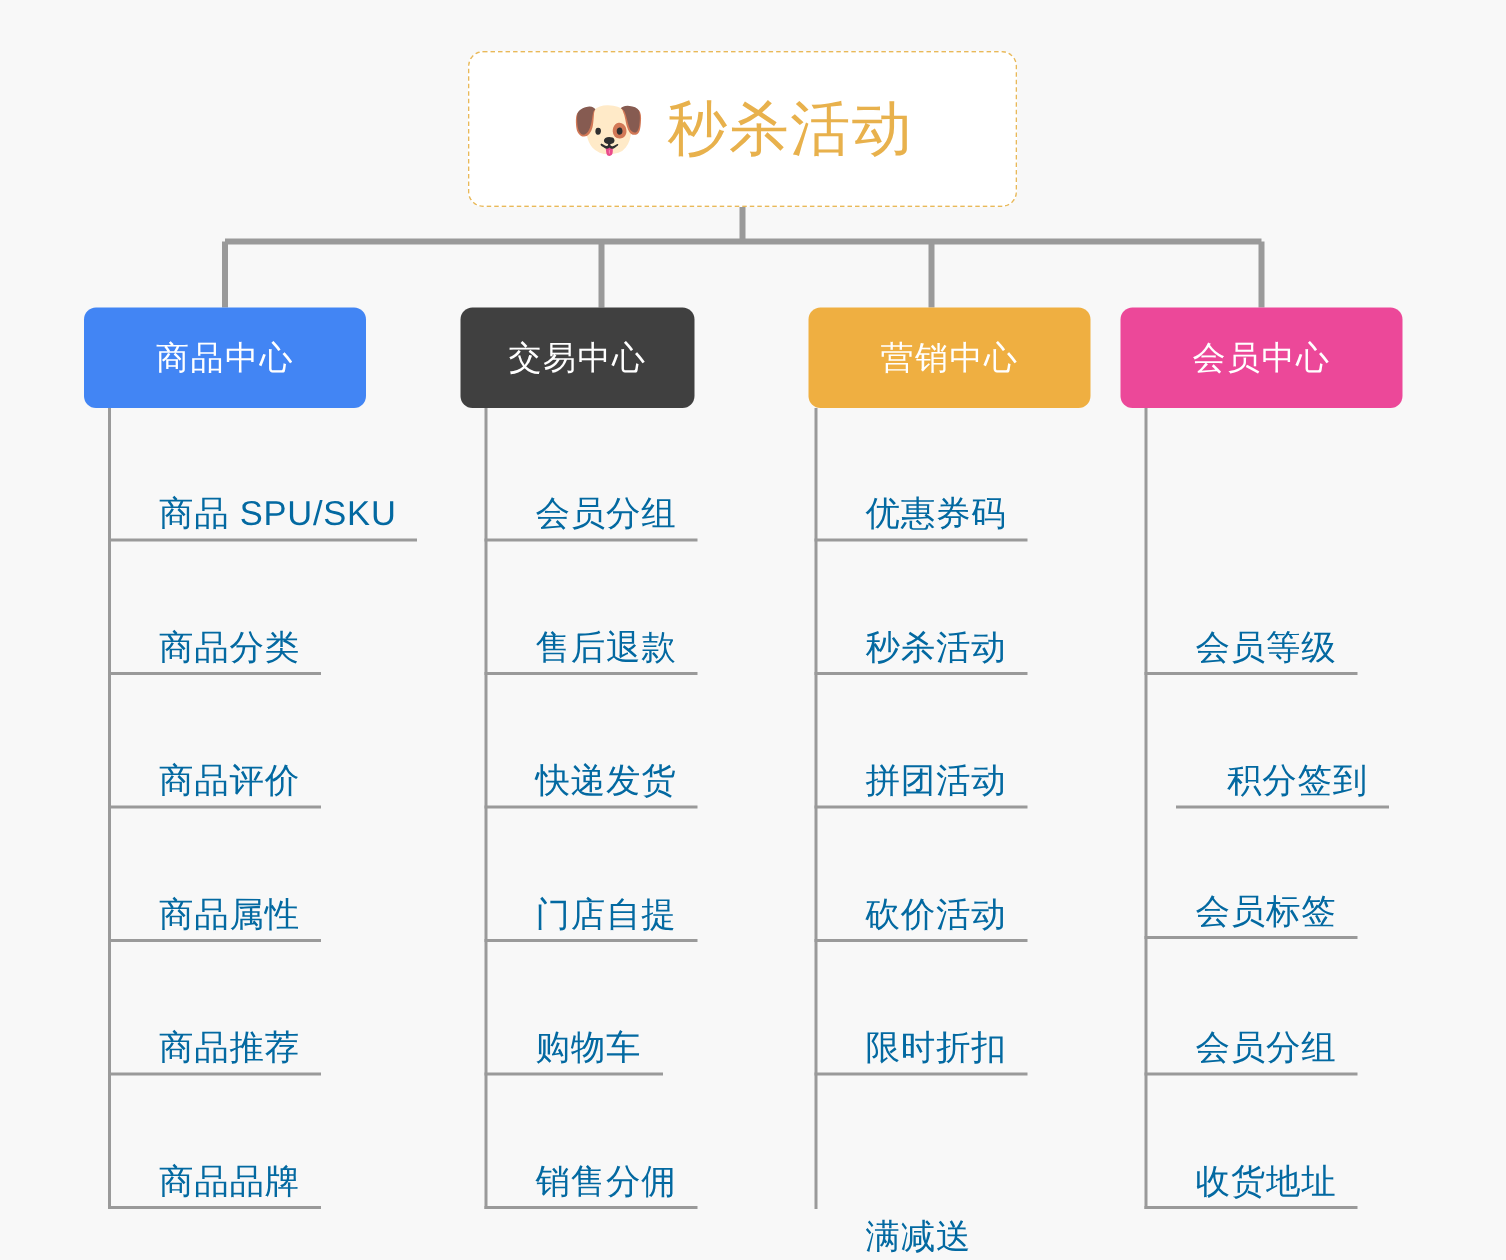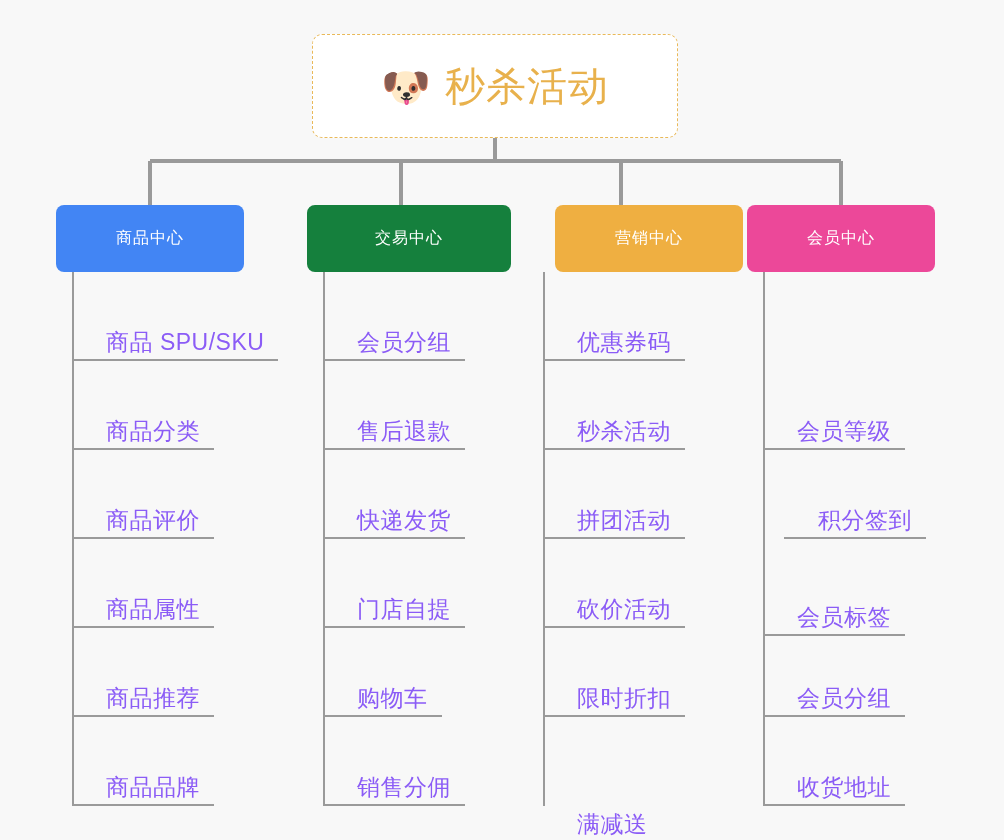--- a/index.html
+++ b/index.html
@@ -65,21 +65,21 @@
   .cat-box {
     position: absolute;
     top: 205px;
     height: 67px;
     box-sizing: border-box;
     border-radius: 8px;
     display: flex;
     align-items: center;
     justify-content: center;
     color: #ffffff;
-    font-size: 16px;
+    font-size: 22px;
     letter-spacing: 1px;
     white-space: nowrap;
     text-align: right;
   }
 
   
   .leaf-col {
     position: absolute;
     top: 272px;
   }
@@ -96,21 +96,21 @@
     box-sizing: border-box;
     height: 89px;
     display: flex;
     align-items: flex-end;
     border-bottom: 2px solid #9a9a9a;
     padding: 0 14px 4px 34px;
   }
   .leaf-label {
     font-size: 23px;
     line-height: 1.15;
-    color: #8b5cf6;
+    color: #0369a1;
     white-space: nowrap;
     letter-spacing: 0.5px;
   }
 </style>
 </head>
 <body>
 
 <div id="canvas">
 
   <svg id="connectors" viewBox="0 0 1004 840" width="1004" height="840">
@@ -145,21 +145,21 @@
         <div class="leaf" style="top: 267px; border-bottom-color: rgb(154, 154, 154);">
           <span class="leaf-label">商品属性</span>
         </div>
         <div class="leaf" style="top: 356px; border-bottom-color: rgb(154, 154, 154);">
           <span class="leaf-label">商品推荐</span>
         </div>
         <div class="leaf" style="top: 445px; border-bottom-color: rgb(154, 154, 154);">
           <span class="leaf-label">商品品牌</span>
         </div>
       </div>
-      <div class="cat-box" style="left: 307px; width: 204px; background: #15803d;">
+      <div class="cat-box" style="left: 307px; width: 156px; background: #404040;">
         <span>交易中心</span>
       </div>
       <div class="leaf-col" style="left: 323px; width: 268px; height: 534px; top: 272px;">
         <div class="spine" style="height: 534px; background: rgb(154, 154, 154);"></div>
         <div class="leaf" style="top: 0px; border-bottom-color: rgb(154, 154, 154);">
           <span class="leaf-label">会员分组</span>
         </div>
         <div class="leaf" style="top: 89px; border-bottom-color: rgb(154, 154, 154);">
           <span class="leaf-label">售后退款</span>
         </div>
@@ -169,21 +169,21 @@
         <div class="leaf" style="top: 267px; border-bottom-color: rgb(154, 154, 154);">
           <span class="leaf-label">门店自提</span>
         </div>
         <div class="leaf" style="top: 356px; border-bottom-color: rgb(154, 154, 154);">
           <span class="leaf-label">购物车</span>
         </div>
         <div class="leaf" style="top: 445px; border-bottom-color: rgb(154, 154, 154);">
           <span class="leaf-label">销售分佣</span>
         </div>
       </div>
-      <div class="cat-box" style="left: 555px; width: 188px; background: rgb(239, 175, 65);">
+      <div class="cat-box" style="left: 539px; width: 188px; background: rgb(239, 175, 65);">
         <span>营销中心</span>
       </div>
       <div class="leaf-col" style="left: 543px; width: 268px; height: 534px; top: 272px;">
         <div class="spine" style="height: 534px; background: rgb(154, 154, 154);"></div>
         <div class="leaf" style="top: 0px; border-bottom-color: rgb(154, 154, 154);">
           <span class="leaf-label">优惠券码</span>
         </div>
         <div class="leaf" style="top: 89px; border-bottom-color: rgb(154, 154, 154);">
           <span class="leaf-label">秒杀活动</span>
         </div>
@@ -204,21 +204,21 @@
         <span>会员中心</span>
       </div>
       <div class="leaf-col" style="left: 763px; width: 268px; height: 534px; top: 272px;">
         <div class="spine" style="height: 534px; background: rgb(154, 154, 154);"></div>
         <div class="leaf" style="top: 89px; border-bottom-color: rgb(154, 154, 154);">
           <span class="leaf-label">会员等级</span>
         </div>
         <div class="leaf" style="top: 178px; border-bottom-color: rgb(154, 154, 154); margin-left: 21px;">
           <span class="leaf-label">积分签到</span>
         </div>
-        <div class="leaf" style="top: 275px; border-bottom-color: rgb(154, 154, 154);">
+        <div class="leaf" style="top: 265px; border-bottom-color: rgb(154, 154, 154);">
           <span class="leaf-label">会员标签</span>
         </div>
         <div class="leaf" style="top: 356px; border-bottom-color: rgb(154, 154, 154);">
           <span class="leaf-label">会员分组</span>
         </div>
         <div class="leaf" style="top: 445px; border-bottom-color: rgb(154, 154, 154);">
           <span class="leaf-label">收货地址</span>
         </div>
       </div>
     </div>

